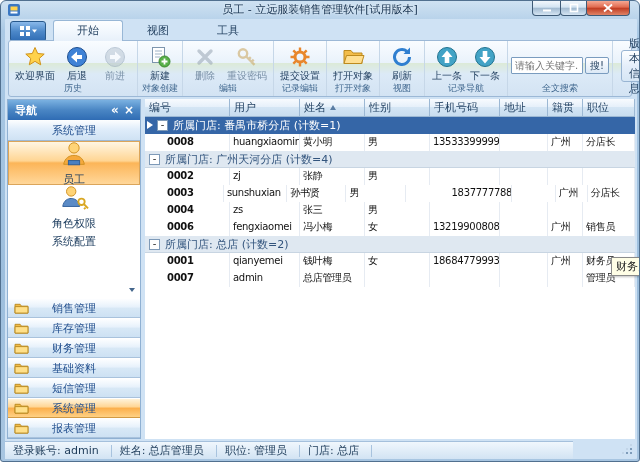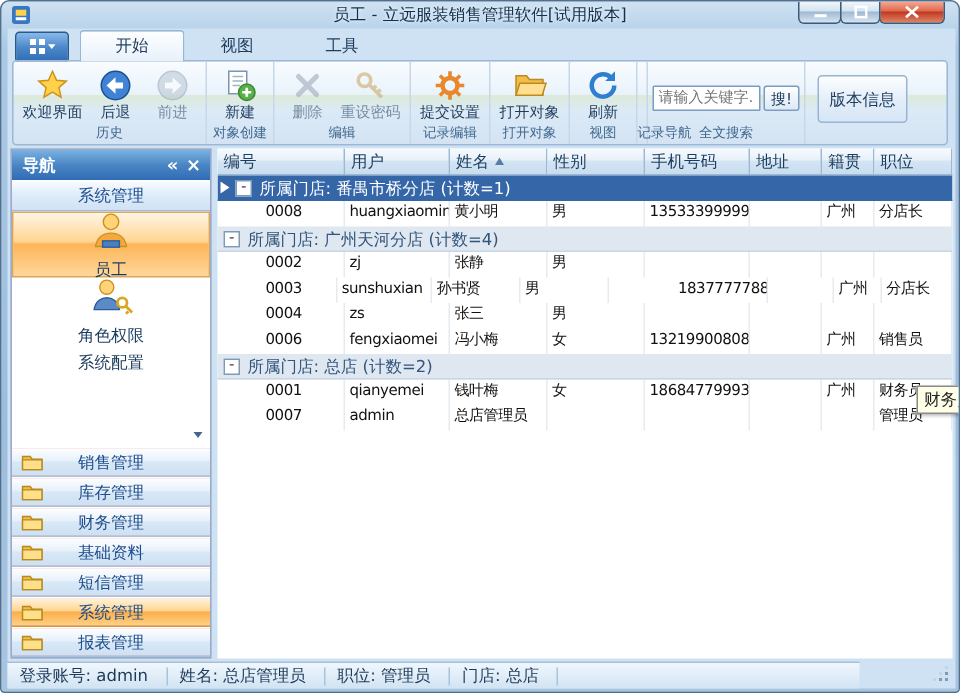--- a/index.html
+++ b/index.html
@@ -88,21 +88,21 @@
   .grow.selected{background:#3566a7;color:#fff;border-bottom-color:#3566a7;}
   .grow.selected::before{content:"";position:absolute;left:2px;top:4px;
     border-top:4.5px solid transparent;border-bottom:4.5px solid transparent;border-left:6px solid #fff;}
   .grow.selected .expander{margin-left:8px;}
   .expander{width:11px;height:11px;box-sizing:border-box;border:1px solid #7e9ab8;background:#fff;color:#333;
     font-size:10px;line-height:8px;text-align:center;margin-right:5px;flex:0 0 11px;}
   .gtext{font-size:11px;white-space:nowrap;}
   .drow{height:17px;display:flex;}
   .dcell{box-sizing:border-box;height:17px;line-height:16px;padding:0 0 0 3px;border-right:1px solid #e6ebf2;
     overflow:hidden;white-space:nowrap;color:#111;font-size:10px;letter-spacing:-0.3px;}
-  .dcell.first{padding-left:32px;}
+  .dcell.first{padding-left:22px;font-weight:bold;}
   
   .statusbar{position:absolute;left:0;top:422px;width:568px;height:18px;display:flex;align-items:center;
     background:linear-gradient(180deg,#f0f7fd,#d2e3f3);border-top:1px solid #a5c0dc;color:#1c3a58;box-sizing:border-box;}
   .sitem{padding:0 12px 0 8px;border-right:1px solid #a8c3de;line-height:12px;height:12px;white-space:nowrap;}
   .grip{position:absolute;right:3px;bottom:3px;width:10px;height:10px;}
   .grip::before{content:"";position:absolute;right:0;bottom:0;width:2px;height:2px;background:#7e9cba;
     box-shadow:-4px 0 #7e9cba,0 -4px #7e9cba,-8px 0 #c2d5e8,-4px -4px #c2d5e8,0 -8px #c2d5e8;}
   
   .tooltip{position:absolute;left:610px;top:256px;z-index:20;background:#fffee6;border:1px solid #8a8a8a;
     padding:1px 4px;font-size:11px;color:#222;box-shadow:1px 1px 2px rgba(0,0,0,.25);white-space:nowrap;}
@@ -267,20 +267,40 @@
                       <path d="M19.5 12a7.5 7.5 0 11-2.6-5.7" fill="none" stroke="#2f7fd0" stroke-width="3"></path>
                       <path d="M20 2.5V9h-6.5z" fill="#2f7fd0"></path>
                     </svg>
                   </div>
                   <div class="rlabel">刷新</div>
                 </div>
               </div>
               <div class="rgroup-label">视图</div>
             </div>
             <div class="rgroup">
+              <div class="rbtn-row">
+                <div class="rbtn">
+                  <div class="ricon">
+                    <svg viewBox="0 0 24 24">
+                      <circle cx="12" cy="12" r="9.5" fill="#42a3c6" stroke="#21738f"></circle>
+                      <path d="M12 5.5l5.5 6.5h-3.2v6h-4.6v-6H6.5z" fill="#fff"></path>
+                    </svg>
+                  </div>
+                  <div class="rlabel">上一条</div>
+                </div>
+                <div class="rbtn">
+                  <div class="ricon">
+                    <svg viewBox="0 0 24 24">
+                      <circle cx="12" cy="12" r="9.5" fill="#42a3c6" stroke="#21738f"></circle>
+                      <path d="M12 18.5L6.5 12h3.2V6h4.6v6h3.2z" fill="#fff"></path>
+                    </svg>
+                  </div>
+                  <div class="rlabel">下一条</div>
+                </div>
+              </div>
               <div class="rgroup-label">记录导航</div>
             </div>
           </div>
 
         <div class="rgroup">
           <div class="search-row">
             <input class="search-input" type="text" placeholder="请输入关键字..." style="">
             <button class="search-btn">搜!</button>
           </div>
           <div class="rgroup-label">全文搜索</div>

